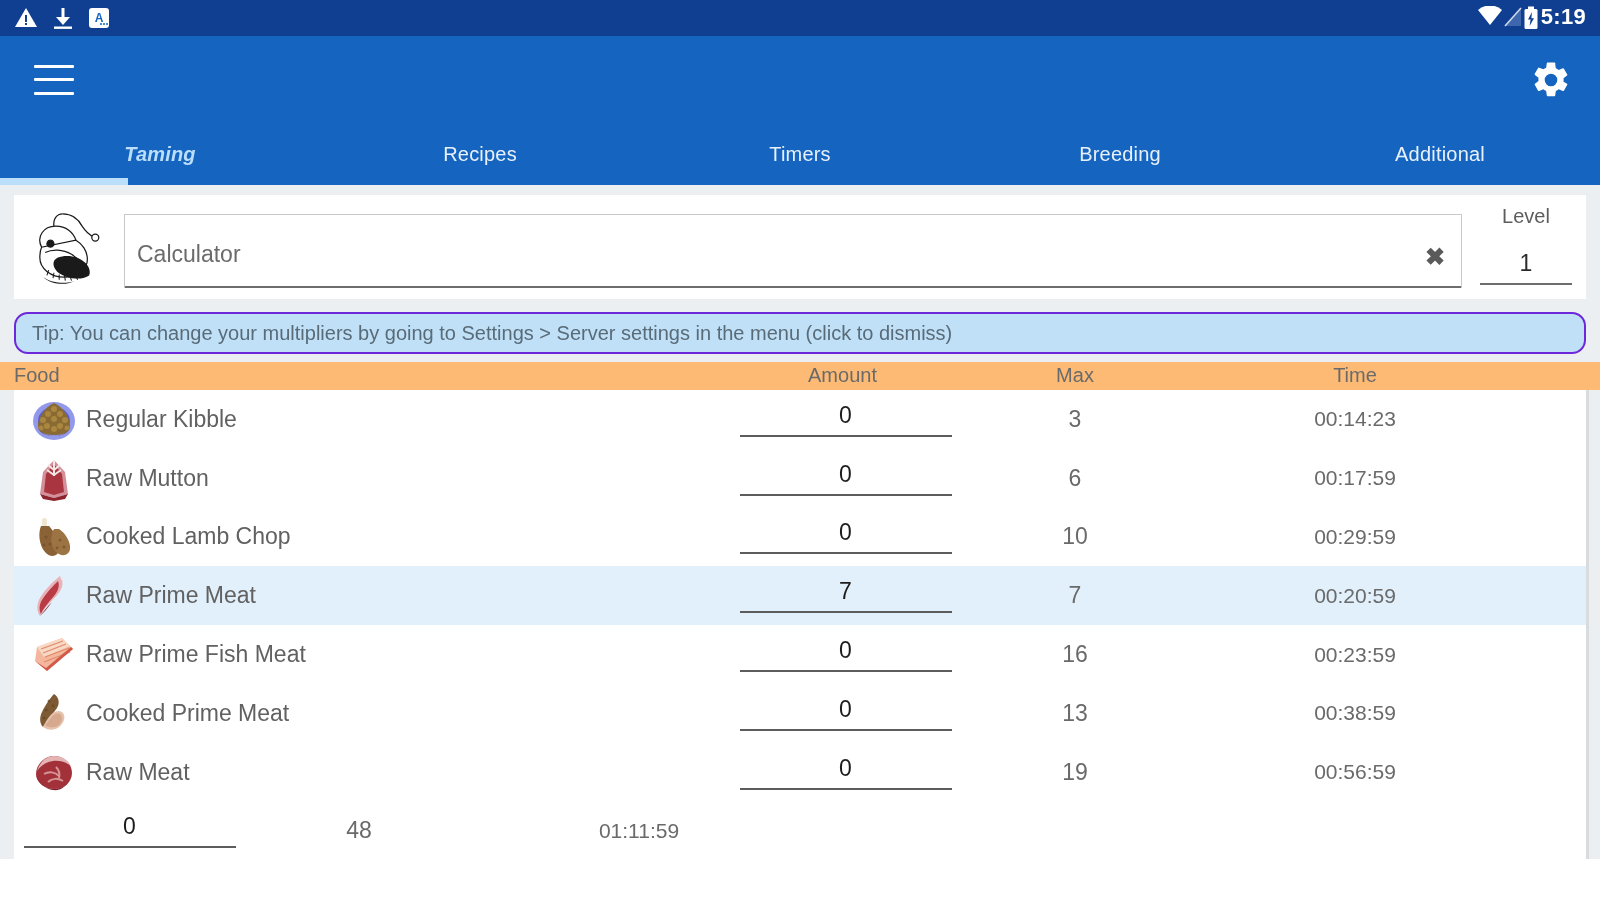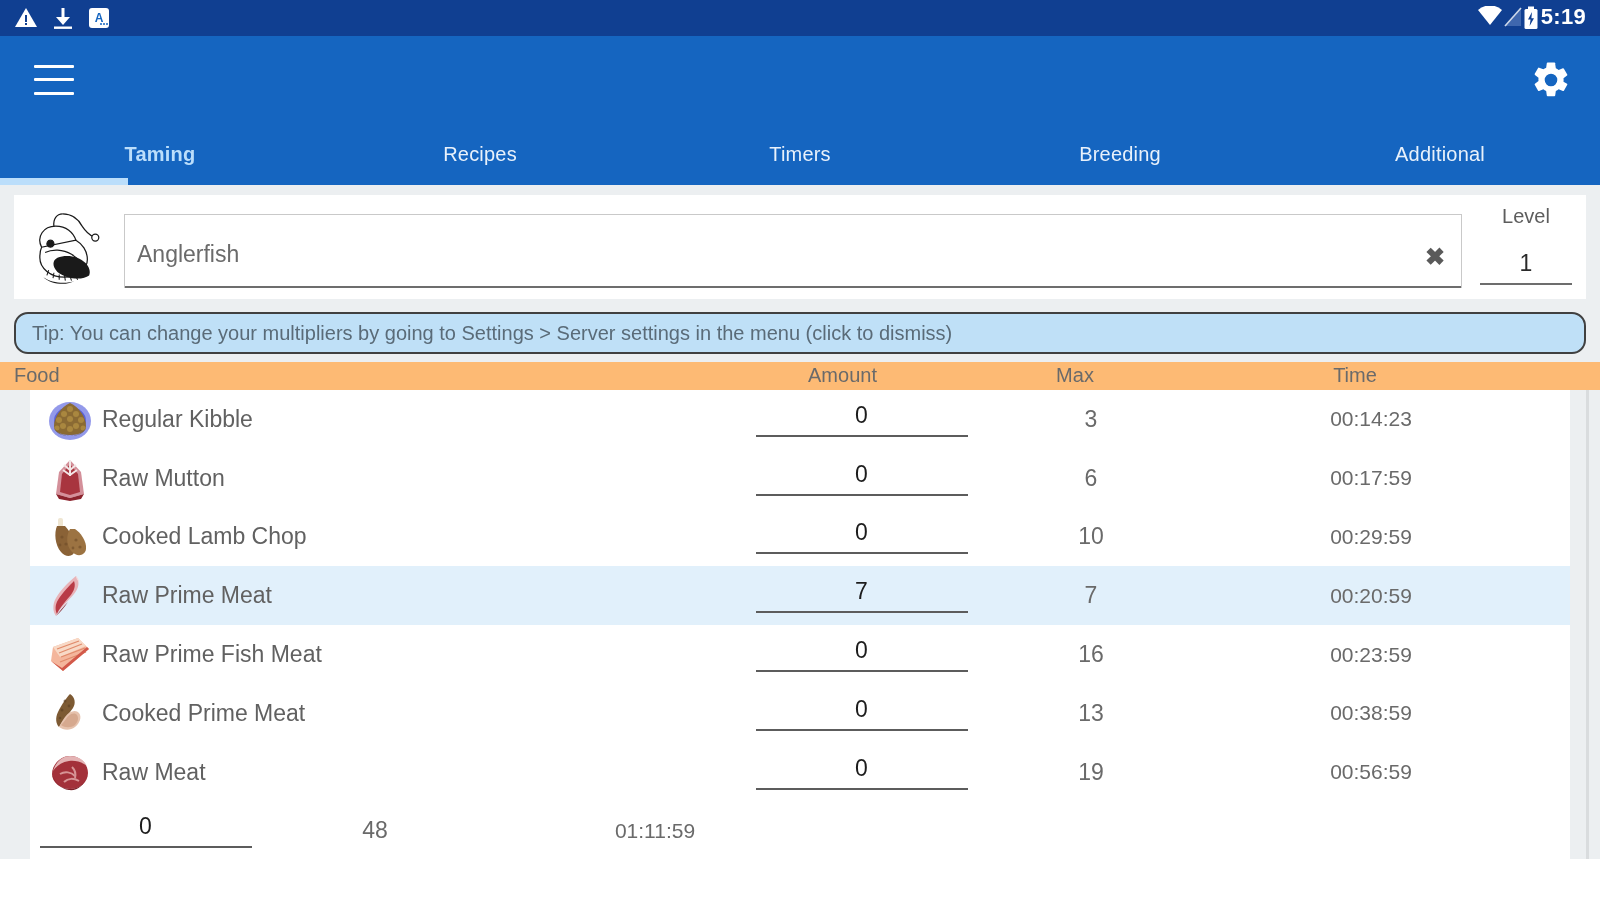--- a/index.html
+++ b/index.html
@@ -63,21 +63,21 @@
   .tab {
     flex: 1;
     display: flex;
     align-items: center;
     justify-content: center;
     color: #e8f1fb;
     font-size: 20px;
     cursor: pointer;
     letter-spacing: .2px;
   }
-  .tab.active { color: #bbdefb; font-weight: bold; }
+  .tab.active { color: #bbdefb; font-weight: bold; font-style: italic; }
   .tab-indicator {
     position: absolute;
     left: 0; bottom: 0;
     width: 128px; height: 7px;
     background: #bbdefb;
   }
 
   
   .panel-wrap { background: #eceff1; padding: 10px 14px 13px 14px; }
   .panel {
@@ -141,21 +141,21 @@
     padding-bottom: 6px;
     font-size: 23px;
     color: #2a2a2a;
     text-align: center;
   }
 
   
   .tip-wrap { background: #eceff1; padding: 0 14px 8px 14px; }
   .tip {
     background: #bfe0f7;
-    border: 2px solid #404040;
+    border: 2px solid #6d28d9;
     border-radius: 14px;
     height: 42px;
     display: flex;
     align-items: center;
     padding: 0 16px;
     cursor: pointer;
   }
   .tip span { font-size: 20px; color: #5a6b78; }
 
   
@@ -171,21 +171,20 @@
   .th-amount { width: 225px; text-align: center; }
   .th-max    { width: 240px; text-align: center; }
   .th-time   { width: 320px; text-align: center; }
 
   .list-wrap {
     background: #eceff1;
     height: 469px;
     overflow: hidden;
     position: relative;
     display: flex;
-    gap: 16px;
   }
   .list-gutter { width: 14px; flex: 0 0 auto; background: #eceff1; }
   .list {
     flex: 1 1 auto;
     background: #ffffff;
     position: relative;
   }
   .list-rightgap { width: 14px; flex: 0 0 auto; background: #eceff1; position: relative; }
   .list-rightgap .track {
     position: absolute; left: 0; top: 0; bottom: 0; width: 3px; background: #d9dcde;
@@ -333,21 +332,21 @@
           <path d="M40 79 L40 85"></path>
         <path d="M46 80 L47 86"></path>
           <path d="M52 80 L54 86"></path>
           <path d="M58 79 L61 85"></path>
         <path d="M64 76 L68 82"></path>
       </g>
       <path d="M22 82 C30 90 48 92 58 86 C48 90 32 89 22 82Z" fill="#1a1a1a"></path>
     </svg>
 
     <div class="search-field">
-      <span class="search-value">Anglerfish</span>
+      <span class="search-value">Calculator</span>
       <span class="clear-x">✖</span>
       <div class="underline"></div>
     </div>
 
     <div class="level-box">
       <span class="level-label">Level</span>
       <div class="level-input">1</div>
     </div>
   </div>
 </div>

